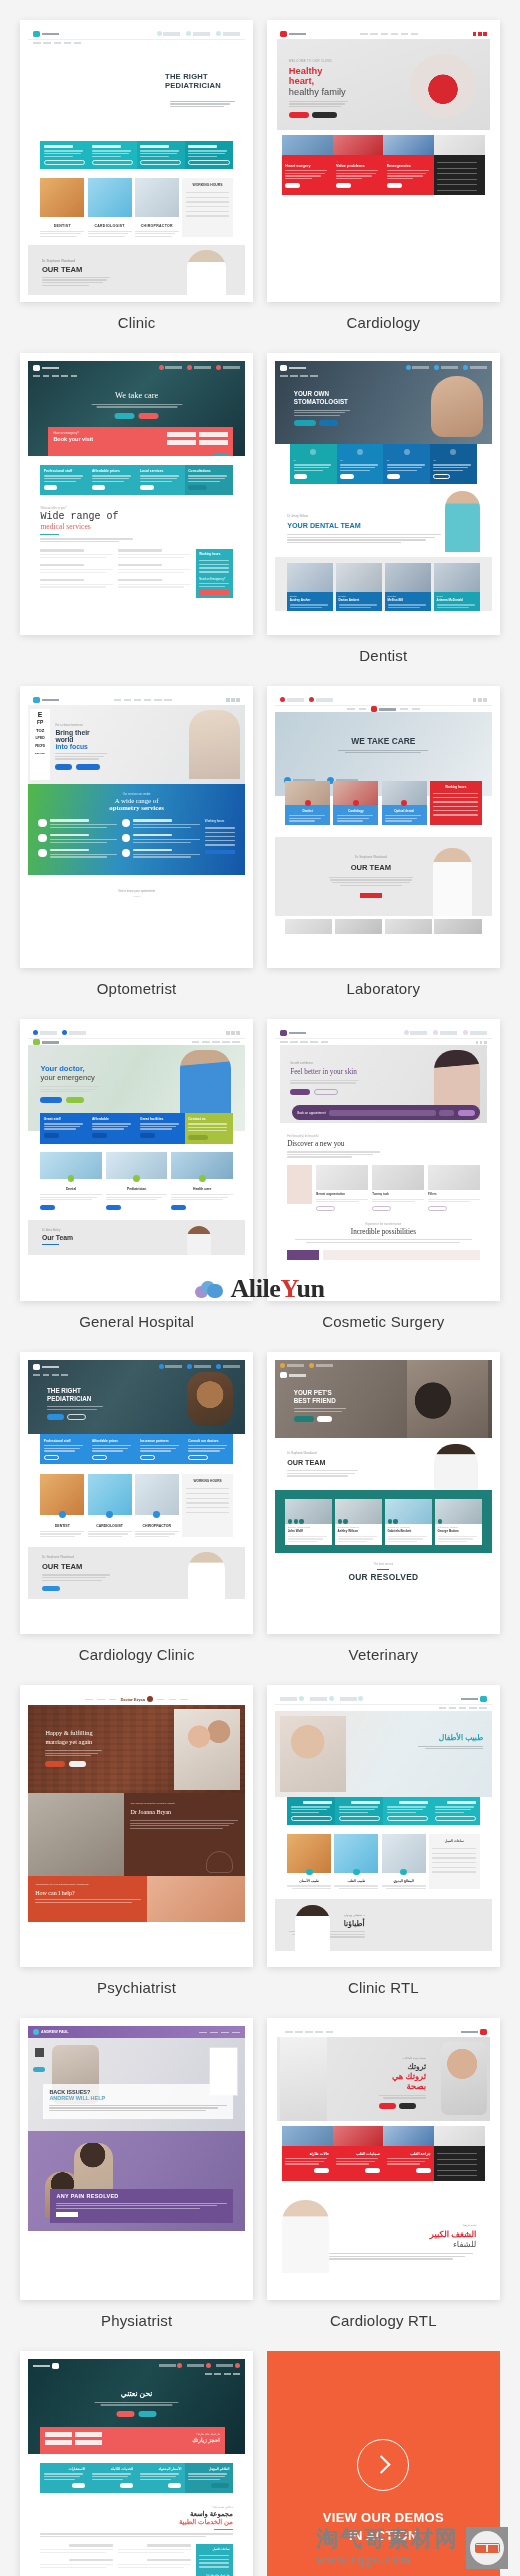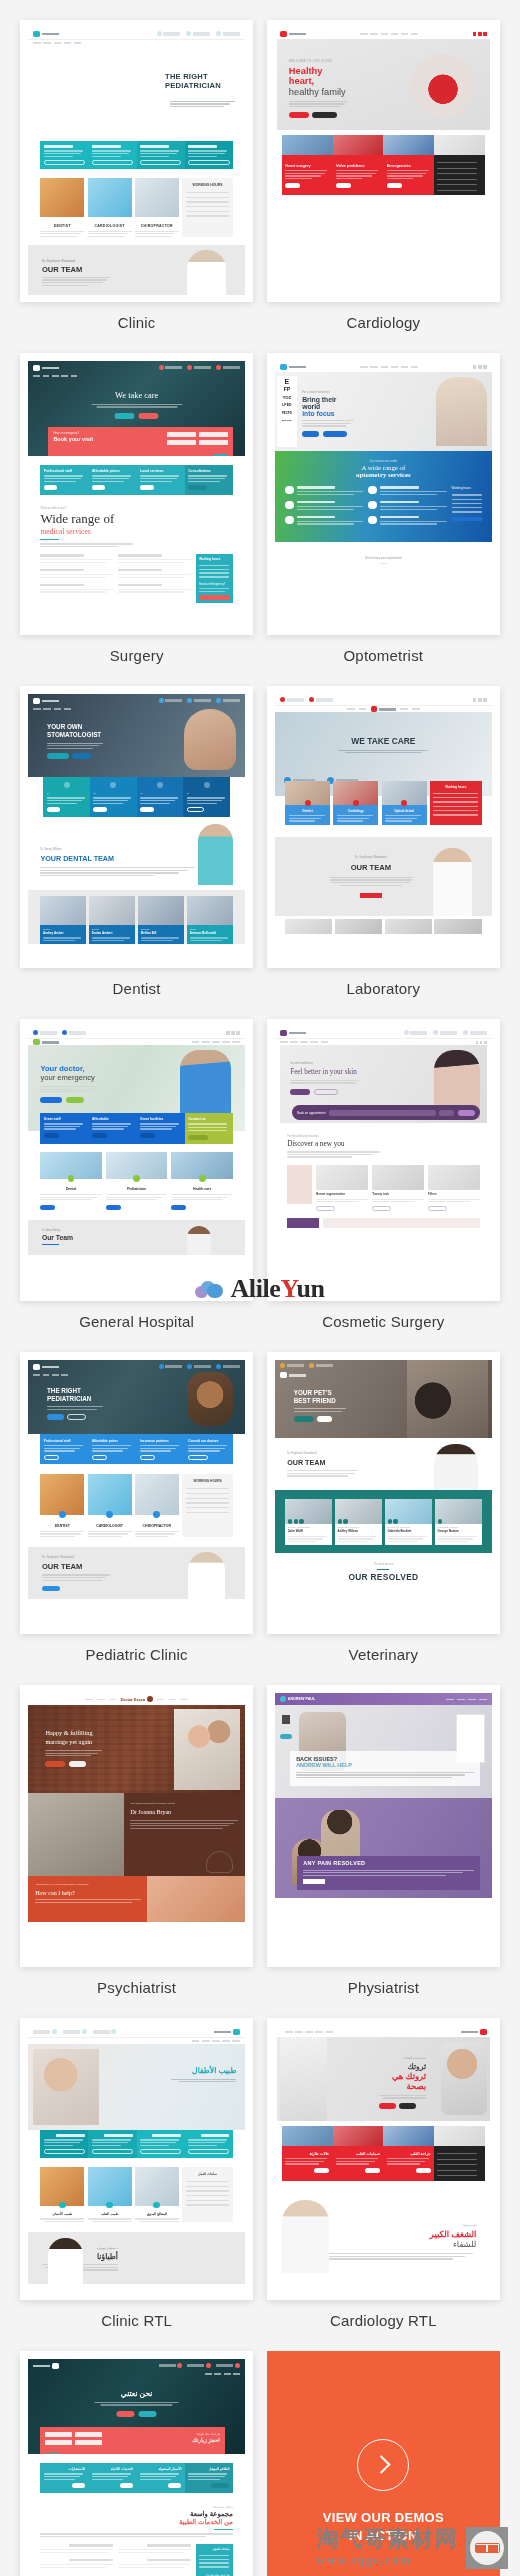--- a/index.html
+++ b/index.html
@@ -470,21 +470,21 @@
                 <div class="lines">
                   <span style="background:rgba(255,255,255,.5);width:95%"></span>
                   <span style="background:rgba(255,255,255,.5);width:90%"></span>
                   <span style="background:rgba(255,255,255,.5);width:78%"></span>
                 </div>
                 <div class="mini-btn" style="background:#1b8a95;width:18.6px"></div>
               </div>
           </div>
           <div style="padding:12px 12px 0 12px">
             <div style="font-size:2.7px;color:#aaa">What we offer to you?</div>
-            <div style="font-family:Liberation Serif, serif;font-size:13px;color:#333;margin-top:1.7px">Wide range of</div>
+            <div style="font-family:Liberation Mono, monospace;font-size:10px;color:#333;margin-top:1.7px">Wide range of</div>
             <div style="font-family:'Liberation Serif',serif;font-size:7.6px;color:#ef5a5a">medical services</div>
             <div style="width:18.6px;height:1.3px;background:#2ab0bc;margin-top:2.5px"></div>
             <div class="lines" style="margin-top:3.4px;width:93px">
                 <span style="background:#dcdcdc;width:100%"></span>
                 <span style="background:#dcdcdc;width:85%"></span>
               </div>
           </div>
           <div style="display:flex;gap:5px;padding:6.8px 12px 0 12px">
             <div style="flex:1">
               <div style="display:flex;gap:5px;margin-bottom:6px">
@@ -547,156 +547,20 @@
               <div style="margin-top:5px;font-size:2.7px;color:#fff">Need an Emergency?</div>
               <div class="lines" style="margin-top:2.5px">
                   <span style="background:rgba(255,255,255,.45);width:100%"></span>
                   <span style="background:rgba(255,255,255,.45);width:85%"></span>
                 </div>
               <div style="margin-top:3.4px;height:4.2px;background:#ef5a5a"></div>
             </div>
           </div>
         </div>
       </div>
-      <div class="caption">Surgery</div>
-    </div>
-
-    <div class="cell">
-      <div class="card">
-        <div class="card-inner">
-          <div class="topbar">
-            <span class="logo">
-                <span class="mark" style="background:#35a9e0"></span>
-                <span class="word"></span>
-              </span>
-            <span class="navbar" style="border:0;height:auto">
-                <i></i>
-                <i></i>
-                <i></i>
-                <i></i>
-                <i></i>
-                <i></i>
-              </span>
-            <span style="display:flex;gap:1.7px">
-                <i style="width:3.4px;height:3.4px;background:#c9d3da;display:block"></i>
-                <i style="width:3.4px;height:3.4px;background:#c9d3da;display:block"></i>
-                <i style="width:3.4px;height:3.4px;background:#c9d3da;display:block"></i>
-              </span>
-          </div>
-          <div class="hero img-eye" style="height:79px">
-            <div style="position:absolute;left:1.7px;top:3.4px;width:20px;height:71px;background:#fff;padding:2.5px">
-              <div style="font-size:6.8px;font-weight:700;color:#222;text-align:center;line-height:1.05">E<br><span style="font-size:5px">FP</span><br><span style="font-size:4.2px">TOZ</span><br><span style="font-size:3.4px">LPED</span><br><span style="font-size:2.9px">PECFD</span><br><span style="font-size:2.5px">EDFCZP</span></div>
-            </div>
-            <div style="position:absolute;left:27px;top:18.6px;width:52px">
-              <div style="font-size:2.7px;color:#999">For a clearer tomorrow</div>
-              <div style="font-size:6.8px;font-weight:700;color:#2f3b4a;margin-top:1.7px">Bring their world</div>
-              <div style="font-size:6.8px;font-weight:700;color:#1f6fd0">into focus</div>
-              <div class="lines" style="margin-top:3.4px">
-                  <span style="background:#d3d3d3;width:100%"></span>
-                  <span style="background:#d3d3d3;width:94%"></span>
-                  <span style="background:#d3d3d3;width:84%"></span>
-                </div>
-              <div class="btnrow" style="margin-top:4.2px">
-                  <span class="pill" style="width:17px;background:#1f6fd0"></span>
-                  <span class="pill" style="width:24px;background:#1f6fd0"></span>
-                </div>
-            </div>
-            <div style="position:absolute;right:5px;top:5px;width:51px;height:69px;background:linear-gradient(170deg,#e9d9c8,#cdbcae);border-radius:20px 20px 0 0"></div>
-          </div>
-          <div style="height:91px;background:linear-gradient(100deg,#52b848 0%, #2e8fc2 45%, #1356a8 100%);padding:8.4px 10px">
-            <div style="text-align:center">
-              <div style="font-size:2.7px;color:rgba(255,255,255,.75)">Our services we render</div>
-              <div style="font-family:'Liberation Serif',serif;font-size:6.8px;color:#fff;margin-top:1.7px">A wide range of</div>
-              <div style="font-family:'Liberation Serif',serif;font-size:6.8px;color:#fff;font-weight:700">optometry services</div>
-            </div>
-            <div style="display:flex;gap:5px;margin-top:7.6px">
-              <div style="flex:1">
-                <div style="display:flex;gap:3.4px;margin-bottom:6px">
-                    <span style="width:8.4px;height:8.4px;border-radius:50%;background:#fff;flex:none"></span>
-                    <span style="flex:1">
-                      <span class="ttl" style="background:rgba(255,255,255,.8);width:58%;display:block"></span>
-                      <span class="lines">
-                        <span style="background:rgba(255,255,255,.45);width:100%"></span>
-                        <span style="background:rgba(255,255,255,.45);width:86%"></span>
-                      </span>
-                    </span>
-                  </div>
-                <div style="display:flex;gap:3.4px;margin-bottom:6px">
-                    <span style="width:8.4px;height:8.4px;border-radius:50%;background:#fff;flex:none"></span>
-                    <span style="flex:1">
-                      <span class="ttl" style="background:rgba(255,255,255,.8);width:58%;display:block"></span>
-                      <span class="lines">
-                        <span style="background:rgba(255,255,255,.45);width:100%"></span>
-                        <span style="background:rgba(255,255,255,.45);width:86%"></span>
-                      </span>
-                    </span>
-                  </div>
-                <div style="display:flex;gap:3.4px">
-                    <span style="width:8.4px;height:8.4px;border-radius:50%;background:#fff;flex:none"></span>
-                    <span style="flex:1">
-                      <span class="ttl" style="background:rgba(255,255,255,.8);width:58%;display:block"></span>
-                      <span class="lines">
-                        <span style="background:rgba(255,255,255,.45);width:100%"></span>
-                        <span style="background:rgba(255,255,255,.45);width:86%"></span>
-                      </span>
-                    </span>
-                  </div>
-              </div>
-              <div style="flex:1">
-                <div style="display:flex;gap:3.4px;margin-bottom:6px">
-                    <span style="width:8.4px;height:8.4px;border-radius:50%;background:#fff;flex:none"></span>
-                    <span style="flex:1">
-                      <span class="ttl" style="background:rgba(255,255,255,.8);width:58%;display:block"></span>
-                      <span class="lines">
-                        <span style="background:rgba(255,255,255,.45);width:100%"></span>
-                        <span style="background:rgba(255,255,255,.45);width:86%"></span>
-                      </span>
-                    </span>
-                  </div>
-                <div style="display:flex;gap:3.4px;margin-bottom:6px">
-                    <span style="width:8.4px;height:8.4px;border-radius:50%;background:#fff;flex:none"></span>
-                    <span style="flex:1">
-                      <span class="ttl" style="background:rgba(255,255,255,.8);width:58%;display:block"></span>
-                      <span class="lines">
-                        <span style="background:rgba(255,255,255,.45);width:100%"></span>
-                        <span style="background:rgba(255,255,255,.45);width:86%"></span>
-                      </span>
-                    </span>
-                  </div>
-                <div style="display:flex;gap:3.4px">
-                    <span style="width:8.4px;height:8.4px;border-radius:50%;background:#fff;flex:none"></span>
-                    <span style="flex:1">
-                      <span class="ttl" style="background:rgba(255,255,255,.8);width:58%;display:block"></span>
-                      <span class="lines">
-                        <span style="background:rgba(255,255,255,.45);width:100%"></span>
-                        <span style="background:rgba(255,255,255,.45);width:86%"></span>
-                      </span>
-                    </span>
-                  </div>
-              </div>
-              <div style="width:30px">
-                <div style="font-size:3px;color:#fff">Working hours</div>
-                <div class="lines" style="margin-top:4.2px;gap:3px">
-                    <span style="background:rgba(255,255,255,.5);width:100%"></span>
-                    <span style="background:rgba(255,255,255,.5);width:100%"></span>
-                    <span style="background:rgba(255,255,255,.5);width:100%"></span>
-                    <span style="background:rgba(255,255,255,.5);width:100%"></span>
-                    <span style="background:rgba(255,255,255,.5);width:100%"></span>
-                  </div>
-                <div style="margin-top:4.2px;height:4.2px;background:#1f6fd0"></div>
-              </div>
-            </div>
-          </div>
-          <div style="text-align:center;padding-top:13.5px">
-            <div style="font-size:2.9px;color:#999">Get to know your optometrist</div>
-            <div style="font-size:2.5px;color:#c5c5c5;margin-top:1.7px">ABOUT</div>
-          </div>
-        </div>
-      </div>
-      <div class="caption">Optometrist</div>
     </div>
 
     <div class="cell">
       <div class="card">
         <div class="card-inner">
           <div class="hero img-dentist" style="height:83px">
             <div style="position:absolute;left:5px;top:3.4px;right:5px;display:flex;justify-content:space-between">
               <span class="logo">
                   <span class="mark" style="background:#fff"></span>
                   <span class="word" style="background:rgba(255,255,255,.7)"></span>
@@ -839,20 +703,155 @@
           </div>
         </div>
       </div>
       <div class="caption">Dentist</div>
     </div>
 
     <div class="cell">
       <div class="card">
         <div class="card-inner">
           <div class="topbar">
+            <span class="logo">
+                <span class="mark" style="background:#35a9e0"></span>
+                <span class="word"></span>
+              </span>
+            <span class="navbar" style="border:0;height:auto">
+                <i></i>
+                <i></i>
+                <i></i>
+                <i></i>
+                <i></i>
+                <i></i>
+              </span>
+            <span style="display:flex;gap:1.7px">
+                <i style="width:3.4px;height:3.4px;background:#c9d3da;display:block"></i>
+                <i style="width:3.4px;height:3.4px;background:#c9d3da;display:block"></i>
+                <i style="width:3.4px;height:3.4px;background:#c9d3da;display:block"></i>
+              </span>
+          </div>
+          <div class="hero img-eye" style="height:79px">
+            <div style="position:absolute;left:1.7px;top:3.4px;width:20px;height:71px;background:#fff;padding:2.5px">
+              <div style="font-size:6.8px;font-weight:700;color:#222;text-align:center;line-height:1.05">E<br><span style="font-size:5px">FP</span><br><span style="font-size:4.2px">TOZ</span><br><span style="font-size:3.4px">LPED</span><br><span style="font-size:2.9px">PECFD</span><br><span style="font-size:2.5px">EDFCZP</span></div>
+            </div>
+            <div style="position:absolute;left:27px;top:18.6px;width:52px">
+              <div style="font-size:2.7px;color:#999">For a clearer tomorrow</div>
+              <div style="font-size:6.8px;font-weight:700;color:#2f3b4a;margin-top:1.7px">Bring their world</div>
+              <div style="font-size:6.8px;font-weight:700;color:#1f6fd0">into focus</div>
+              <div class="lines" style="margin-top:3.4px">
+                  <span style="background:#d3d3d3;width:100%"></span>
+                  <span style="background:#d3d3d3;width:94%"></span>
+                  <span style="background:#d3d3d3;width:84%"></span>
+                </div>
+              <div class="btnrow" style="margin-top:4.2px">
+                  <span class="pill" style="width:17px;background:#1f6fd0"></span>
+                  <span class="pill" style="width:24px;background:#1f6fd0"></span>
+                </div>
+            </div>
+            <div style="position:absolute;right:5px;top:5px;width:51px;height:69px;background:linear-gradient(170deg,#e9d9c8,#cdbcae);border-radius:20px 20px 0 0"></div>
+          </div>
+          <div style="height:91px;background:linear-gradient(100deg,#52b848 0%, #2e8fc2 45%, #1356a8 100%);padding:8.4px 10px">
+            <div style="text-align:center">
+              <div style="font-size:2.7px;color:rgba(255,255,255,.75)">Our services we render</div>
+              <div style="font-family:'Liberation Serif',serif;font-size:6.8px;color:#fff;margin-top:1.7px">A wide range of</div>
+              <div style="font-family:'Liberation Serif',serif;font-size:6.8px;color:#fff;font-weight:700">optometry services</div>
+            </div>
+            <div style="display:flex;gap:5px;margin-top:7.6px">
+              <div style="flex:1">
+                <div style="display:flex;gap:3.4px;margin-bottom:6px">
+                    <span style="width:8.4px;height:8.4px;border-radius:50%;background:#fff;flex:none"></span>
+                    <span style="flex:1">
+                      <span class="ttl" style="background:rgba(255,255,255,.8);width:58%;display:block"></span>
+                      <span class="lines">
+                        <span style="background:rgba(255,255,255,.45);width:100%"></span>
+                        <span style="background:rgba(255,255,255,.45);width:86%"></span>
+                      </span>
+                    </span>
+                  </div>
+                <div style="display:flex;gap:3.4px;margin-bottom:6px">
+                    <span style="width:8.4px;height:8.4px;border-radius:50%;background:#fff;flex:none"></span>
+                    <span style="flex:1">
+                      <span class="ttl" style="background:rgba(255,255,255,.8);width:58%;display:block"></span>
+                      <span class="lines">
+                        <span style="background:rgba(255,255,255,.45);width:100%"></span>
+                        <span style="background:rgba(255,255,255,.45);width:86%"></span>
+                      </span>
+                    </span>
+                  </div>
+                <div style="display:flex;gap:3.4px">
+                    <span style="width:8.4px;height:8.4px;border-radius:50%;background:#fff;flex:none"></span>
+                    <span style="flex:1">
+                      <span class="ttl" style="background:rgba(255,255,255,.8);width:58%;display:block"></span>
+                      <span class="lines">
+                        <span style="background:rgba(255,255,255,.45);width:100%"></span>
+                        <span style="background:rgba(255,255,255,.45);width:86%"></span>
+                      </span>
+                    </span>
+                  </div>
+              </div>
+              <div style="flex:1">
+                <div style="display:flex;gap:3.4px;margin-bottom:6px">
+                    <span style="width:8.4px;height:8.4px;border-radius:50%;background:#fff;flex:none"></span>
+                    <span style="flex:1">
+                      <span class="ttl" style="background:rgba(255,255,255,.8);width:58%;display:block"></span>
+                      <span class="lines">
+                        <span style="background:rgba(255,255,255,.45);width:100%"></span>
+                        <span style="background:rgba(255,255,255,.45);width:86%"></span>
+                      </span>
+                    </span>
+                  </div>
+                <div style="display:flex;gap:3.4px;margin-bottom:6px">
+                    <span style="width:8.4px;height:8.4px;border-radius:50%;background:#fff;flex:none"></span>
+                    <span style="flex:1">
+                      <span class="ttl" style="background:rgba(255,255,255,.8);width:58%;display:block"></span>
+                      <span class="lines">
+                        <span style="background:rgba(255,255,255,.45);width:100%"></span>
+                        <span style="background:rgba(255,255,255,.45);width:86%"></span>
+                      </span>
+                    </span>
+                  </div>
+                <div style="display:flex;gap:3.4px">
+                    <span style="width:8.4px;height:8.4px;border-radius:50%;background:#fff;flex:none"></span>
+                    <span style="flex:1">
+                      <span class="ttl" style="background:rgba(255,255,255,.8);width:58%;display:block"></span>
+                      <span class="lines">
+                        <span style="background:rgba(255,255,255,.45);width:100%"></span>
+                        <span style="background:rgba(255,255,255,.45);width:86%"></span>
+                      </span>
+                    </span>
+                  </div>
+              </div>
+              <div style="width:30px">
+                <div style="font-size:3px;color:#fff">Working hours</div>
+                <div class="lines" style="margin-top:4.2px;gap:3px">
+                    <span style="background:rgba(255,255,255,.5);width:100%"></span>
+                    <span style="background:rgba(255,255,255,.5);width:100%"></span>
+                    <span style="background:rgba(255,255,255,.5);width:100%"></span>
+                    <span style="background:rgba(255,255,255,.5);width:100%"></span>
+                    <span style="background:rgba(255,255,255,.5);width:100%"></span>
+                  </div>
+                <div style="margin-top:4.2px;height:4.2px;background:#1f6fd0"></div>
+              </div>
+            </div>
+          </div>
+          <div style="text-align:center;padding-top:13.5px">
+            <div style="font-size:2.9px;color:#999">Get to know your optometrist</div>
+            <div style="font-size:2.5px;color:#c5c5c5;margin-top:1.7px">ABOUT</div>
+          </div>
+        </div>
+      </div>
+      <div class="caption">Optometrist</div>
+    </div>
+
+    <div class="cell">
+      <div class="card">
+        <div class="card-inner">
+          <div class="topbar">
             <span style="display:flex;gap:5px">
                 <span class="infoitem">
                   <span class="ic" style="background:#e02a32"></span>
                   <span class="ln"></span>
                 </span>
                 <span class="infoitem">
                   <span class="ic" style="background:#e02a32"></span>
                   <span class="ln"></span>
                 </span>
               </span>
@@ -1193,20 +1192,28 @@
                 <div class="mini-btn" style="border:0.8px solid #cbbcd4;border-radius:3.4px;width:18.6px;margin-top:3.4px"></div>
               </div>
             <div style="flex:1">
                 <div style="height:25px;background:linear-gradient(135deg,#eaeaea,#d3d3d3)"></div>
                 <div style="font-size:2.9px;font-weight:600;color:#444;margin-top:2.5px">Fillers</div>
                 <div class="lines">
                   <span style="background:#e8e8e8;width:100%"></span>
                   <span style="background:#e8e8e8;width:82%"></span>
                 </div>
                 <div class="mini-btn" style="border:0.8px solid #cbbcd4;border-radius:3.4px;width:18.6px;margin-top:3.4px"></div>
+              </div>
+          </div>
+          <div style="text-align:center;padding:12px 12px 0 12px">
+            <div style="font-size:2.7px;color:#aaa">Experience the transformation</div>
+            <div style="font-family:'Liberation Serif',serif;font-size:7.2px;color:#333;margin-top:1.7px">Incredible possibilities</div>
+            <div class="lines" style="margin-top:3.4px">
+                <span style="background:#dcdcdc;width:92%;margin:0 auto"></span>
+                <span style="background:#dcdcdc;width:80%;margin:0 auto"></span>
               </div>
           </div>
           <div style="display:flex;gap:3.4px;padding:6.8px 12px 0 12px;align-items:center">
             <div style="width:32px;height:10px;background:#6b4480"></div>
             <div style="flex:1;height:10px;background:#f4eceb"></div>
           </div>
         </div>
       </div>
       <div class="caption">Cosmetic Surgery</div>
     </div>
@@ -1352,21 +1359,21 @@
                   <span style="background:#cfcfcf;width:100%"></span>
                   <span style="background:#cfcfcf;width:95%"></span>
                   <span style="background:#cfcfcf;width:88%"></span>
                 </div>
               <div style="margin-top:5px;width:18.6px;height:5px;background:#2b8fe0;border-radius:2.5px"></div>
             </div>
             <div style="position:absolute;right:20px;bottom:0;width:37px;height:47px;background:linear-gradient(180deg,#d9c9b4 0 22%, #fff 23%);border-radius:18px 18px 0 0"></div>
           </div>
         </div>
       </div>
-      <div class="caption">Pediatric Clinic</div>
+      <div class="caption">Cardiology Clinic</div>
     </div>
 
     <div class="cell">
       <div class="card">
         <div class="card-inner">
           <div class="hero img-vet" style="height:78px">
             <div style="position:absolute;left:5px;top:2.5px;right:5px;display:flex;justify-content:space-between">
               <span style="display:flex;gap:5px">
                   <span class="infoitem">
                     <span class="ic" style="background:#e0a638"></span>
@@ -1546,20 +1553,161 @@
             </div>
             <div style="flex:1;background:linear-gradient(135deg,#e8b294,#d08a66)"></div>
           </div>
         </div>
       </div>
       <div class="caption">Psychiatrist</div>
     </div>
 
     <div class="cell">
       <div class="card">
+        <div class="card-inner" style="direction:rtl">
+          <div class="topbar">
+            <span class="logo">
+                <span class="mark" style="background:#22b8c4"></span>
+                <span class="word"></span>
+              </span>
+            <span style="display:flex;gap:6px">
+                <span class="infoitem">
+                  <span class="ic" style="background:#cde9ee"></span>
+                  <span class="ln"></span>
+                </span>
+                <span class="infoitem">
+                  <span class="ic" style="background:#cde9ee"></span>
+                  <span class="ln"></span>
+                </span>
+                <span class="infoitem">
+                  <span class="ic" style="background:#cde9ee"></span>
+                  <span class="ln"></span>
+                </span>
+              </span>
+          </div>
+          <div class="navbar">
+              <i></i>
+              <i></i>
+              <i></i>
+              <i></i>
+              <i></i>
+            </div>
+          <div class="hero img-rtlclinic" style="height:86px">
+            <div style="position:absolute;right:8.4px;top:22px;width:68px;text-align:right">
+              <div style="font-size:7.6px;font-weight:700;color:#1ea6b2">طبيب الأطفال</div>
+              <div class="lines" style="margin-top:3.4px;align-items:flex-end">
+                  <span style="background:rgba(70,80,90,.28);width:96%;margin-left:auto"></span>
+                  <span style="background:rgba(70,80,90,.25);width:86%;margin-left:auto"></span>
+                </div>
+            </div>
+            <div style="position:absolute;left:5px;top:5px;width:66px;height:76px;background:radial-gradient(circle at 42% 34%,#e0bfa4 0 26%, transparent 27%),linear-gradient(150deg,#e6dcd3,#cfc5bc)"></div>
+          </div>
+          <div class="strip" style="background:#1db7bf;margin:0 12px">
+            <div>
+                <div class="ttl" style="background:rgba(255,255,255,.85);width:70%;margin-left:auto"></div>
+                <div class="lines" style="align-items:flex-end">
+                  <span style="background:rgba(255,255,255,.5);width:95%"></span>
+                  <span style="background:rgba(255,255,255,.5);width:88%"></span>
+                  <span style="background:rgba(255,255,255,.5);width:70%"></span>
+                </div>
+                <div class="mini-btn" style="border:0.8px solid rgba(255,255,255,.8)"></div>
+              </div>
+            <div>
+                <div class="ttl" style="background:rgba(255,255,255,.85);width:70%;margin-left:auto"></div>
+                <div class="lines" style="align-items:flex-end">
+                  <span style="background:rgba(255,255,255,.5);width:95%"></span>
+                  <span style="background:rgba(255,255,255,.5);width:88%"></span>
+                  <span style="background:rgba(255,255,255,.5);width:70%"></span>
+                </div>
+                <div class="mini-btn" style="border:0.8px solid rgba(255,255,255,.8)"></div>
+              </div>
+            <div style="background:#17aab3">
+                <div class="ttl" style="background:rgba(255,255,255,.85);width:70%;margin-left:auto"></div>
+                <div class="lines" style="align-items:flex-end">
+                  <span style="background:rgba(255,255,255,.5);width:95%"></span>
+                  <span style="background:rgba(255,255,255,.5);width:88%"></span>
+                  <span style="background:rgba(255,255,255,.5);width:70%"></span>
+                </div>
+                <div class="mini-btn" style="border:0.8px solid rgba(255,255,255,.8)"></div>
+              </div>
+            <div style="background:#0f9ea8">
+                <div class="ttl" style="background:rgba(255,255,255,.85);width:70%;margin-left:auto"></div>
+                <div class="lines" style="align-items:flex-end">
+                  <span style="background:rgba(255,255,255,.5);width:95%"></span>
+                  <span style="background:rgba(255,255,255,.5);width:88%"></span>
+                  <span style="background:rgba(255,255,255,.5);width:70%"></span>
+                </div>
+                <div class="mini-btn" style="border:0.8px solid rgba(255,255,255,.8)"></div>
+              </div>
+          </div>
+          <div style="display:flex;gap:3.4px;padding:8.4px 12px 0 12px">
+            <div style="flex:1;background:#f4f4f4;padding:5px 3.4px">
+                <div style="text-align:center;font-size:3.4px;font-weight:700;color:#444">ساعات العمل</div>
+                <div class="lines" style="margin-top:5px;gap:3.4px">
+                  <span style="background:#ddd;width:100%"></span>
+                  <span style="background:#ddd;width:100%"></span>
+                  <span style="background:#ddd;width:100%"></span>
+                  <span style="background:#ddd;width:100%"></span>
+                  <span style="background:#ddd;width:100%"></span>
+                  <span style="background:#ddd;width:100%"></span>
+                </div>
+              </div>
+            <div style="flex:1">
+                <div style="height:39px;background:linear-gradient(135deg,#dfe8ee,#b9c9d4)"></div>
+                <div style="width:6.8px;height:6.8px;border-radius:50%;background:#1db7bf;margin:-4.2px auto 0"></div>
+                <div style="text-align:center;margin-top:3.4px">
+                  <div style="font-size:3.5px;font-weight:700;color:#333">المعالج اليدوي</div>
+                </div>
+                <div class="lines" style="margin-top:2.5px">
+                  <span style="background:#e3e3e3;width:100%"></span>
+                  <span style="background:#e3e3e3;width:90%"></span>
+                </div>
+              </div>
+            <div style="flex:1">
+                <div style="height:39px;background:linear-gradient(135deg,#9fd8ef,#5cb8de)"></div>
+                <div style="width:6.8px;height:6.8px;border-radius:50%;background:#1db7bf;margin:-4.2px auto 0"></div>
+                <div style="text-align:center;margin-top:3.4px">
+                  <div style="font-size:3.5px;font-weight:700;color:#333">طبيب القلب</div>
+                </div>
+                <div class="lines" style="margin-top:2.5px">
+                  <span style="background:#e3e3e3;width:100%"></span>
+                  <span style="background:#e3e3e3;width:90%"></span>
+                </div>
+              </div>
+            <div style="flex:1">
+                <div style="height:39px;background:linear-gradient(135deg,#e8b06a,#c87c3e)"></div>
+                <div style="width:6.8px;height:6.8px;border-radius:50%;background:#1db7bf;margin:-4.2px auto 0"></div>
+                <div style="text-align:center;margin-top:3.4px">
+                  <div style="font-size:3.5px;font-weight:700;color:#333">طبيب الأسنان</div>
+                </div>
+                <div class="lines" style="margin-top:2.5px">
+                  <span style="background:#e3e3e3;width:100%"></span>
+                  <span style="background:#e3e3e3;width:90%"></span>
+                </div>
+              </div>
+          </div>
+          <div class="footerband" style="margin-top:10px;height:52px;position:relative;display:flex;align-items:center;justify-content:flex-end;padding:0 13.5px">
+            <div style="text-align:right">
+              <div style="font-size:2.7px;color:#888">د. ستيفاني وودوارد</div>
+              <div style="font-size:7.6px;font-weight:700;color:#333;margin-top:1.7px">أطباؤنا</div>
+              <div class="lines" style="margin-top:3.4px;width:76px">
+                  <span style="background:#cfcfcf;width:100%"></span>
+                  <span style="background:#cfcfcf;width:96%"></span>
+                  <span style="background:#cfcfcf;width:88%"></span>
+                </div>
+            </div>
+            <div style="position:absolute;left:20px;bottom:0;width:35px;height:46px;background:linear-gradient(180deg,#3a2b23 0 24%, #fff 25%);border-radius:17px 17px 0 0"></div>
+          </div>
+        </div>
+      </div>
+      <div class="caption">Clinic RTL</div>
+    </div>
+
+    <div class="cell">
+      <div class="card">
         <div class="card-inner">
           <div style="height:12px;background:linear-gradient(90deg,#7d5ba6,#9a7cbd);display:flex;align-items:center;padding:0 5px;gap:3.4px">
             <span style="display:flex;align-items:center;gap:1.7px;margin-right:auto">
                 <span style="width:6px;height:6px;border-radius:50%;background:#3fc0d8"></span>
                 <span style="font-size:3.7px;color:#fff;font-weight:700">ANDREW PAUL</span>
               </span>
             <i style="display:block;width:7.6px;height:1.7px;background:rgba(255,255,255,.55)"></i>
               <i style="display:block;width:7.6px;height:1.7px;background:rgba(255,255,255,.55)"></i>
               <i style="display:block;width:7.6px;height:1.7px;background:rgba(255,255,255,.55)"></i>
               <i style="display:block;width:7.6px;height:1.7px;background:rgba(255,255,255,.55)"></i>
@@ -1588,161 +1736,20 @@
                   <span style="background:rgba(255,255,255,.45);width:100%"></span>
                   <span style="background:rgba(255,255,255,.45);width:94%"></span>
                   <span style="background:rgba(255,255,255,.45);width:84%"></span>
                 </div>
               <div style="margin-top:3.4px;width:22px;height:5px;background:#fff"></div>
             </div>
           </div>
         </div>
       </div>
       <div class="caption">Physiatrist</div>
-    </div>
-
-    <div class="cell">
-      <div class="card">
-        <div class="card-inner" style="direction:rtl">
-          <div class="topbar">
-            <span class="logo">
-                <span class="mark" style="background:#22b8c4"></span>
-                <span class="word"></span>
-              </span>
-            <span style="display:flex;gap:6px">
-                <span class="infoitem">
-                  <span class="ic" style="background:#cde9ee"></span>
-                  <span class="ln"></span>
-                </span>
-                <span class="infoitem">
-                  <span class="ic" style="background:#cde9ee"></span>
-                  <span class="ln"></span>
-                </span>
-                <span class="infoitem">
-                  <span class="ic" style="background:#cde9ee"></span>
-                  <span class="ln"></span>
-                </span>
-              </span>
-          </div>
-          <div class="navbar">
-              <i></i>
-              <i></i>
-              <i></i>
-              <i></i>
-              <i></i>
-            </div>
-          <div class="hero img-rtlclinic" style="height:86px">
-            <div style="position:absolute;right:8.4px;top:22px;width:68px;text-align:right">
-              <div style="font-size:7.6px;font-weight:700;color:#1ea6b2">طبيب الأطفال</div>
-              <div class="lines" style="margin-top:3.4px;align-items:flex-end">
-                  <span style="background:rgba(70,80,90,.28);width:96%;margin-left:auto"></span>
-                  <span style="background:rgba(70,80,90,.25);width:86%;margin-left:auto"></span>
-                </div>
-            </div>
-            <div style="position:absolute;left:5px;top:5px;width:66px;height:76px;background:radial-gradient(circle at 42% 34%,#e0bfa4 0 26%, transparent 27%),linear-gradient(150deg,#e6dcd3,#cfc5bc)"></div>
-          </div>
-          <div class="strip" style="background:#1db7bf;margin:0 12px">
-            <div>
-                <div class="ttl" style="background:rgba(255,255,255,.85);width:70%;margin-left:auto"></div>
-                <div class="lines" style="align-items:flex-end">
-                  <span style="background:rgba(255,255,255,.5);width:95%"></span>
-                  <span style="background:rgba(255,255,255,.5);width:88%"></span>
-                  <span style="background:rgba(255,255,255,.5);width:70%"></span>
-                </div>
-                <div class="mini-btn" style="border:0.8px solid rgba(255,255,255,.8)"></div>
-              </div>
-            <div>
-                <div class="ttl" style="background:rgba(255,255,255,.85);width:70%;margin-left:auto"></div>
-                <div class="lines" style="align-items:flex-end">
-                  <span style="background:rgba(255,255,255,.5);width:95%"></span>
-                  <span style="background:rgba(255,255,255,.5);width:88%"></span>
-                  <span style="background:rgba(255,255,255,.5);width:70%"></span>
-                </div>
-                <div class="mini-btn" style="border:0.8px solid rgba(255,255,255,.8)"></div>
-              </div>
-            <div style="background:#17aab3">
-                <div class="ttl" style="background:rgba(255,255,255,.85);width:70%;margin-left:auto"></div>
-                <div class="lines" style="align-items:flex-end">
-                  <span style="background:rgba(255,255,255,.5);width:95%"></span>
-                  <span style="background:rgba(255,255,255,.5);width:88%"></span>
-                  <span style="background:rgba(255,255,255,.5);width:70%"></span>
-                </div>
-                <div class="mini-btn" style="border:0.8px solid rgba(255,255,255,.8)"></div>
-              </div>
-            <div style="background:#0f9ea8">
-                <div class="ttl" style="background:rgba(255,255,255,.85);width:70%;margin-left:auto"></div>
-                <div class="lines" style="align-items:flex-end">
-                  <span style="background:rgba(255,255,255,.5);width:95%"></span>
-                  <span style="background:rgba(255,255,255,.5);width:88%"></span>
-                  <span style="background:rgba(255,255,255,.5);width:70%"></span>
-                </div>
-                <div class="mini-btn" style="border:0.8px solid rgba(255,255,255,.8)"></div>
-              </div>
-          </div>
-          <div style="display:flex;gap:3.4px;padding:8.4px 12px 0 12px">
-            <div style="flex:1;background:#f4f4f4;padding:5px 3.4px">
-                <div style="text-align:center;font-size:3.4px;font-weight:700;color:#444">ساعات العمل</div>
-                <div class="lines" style="margin-top:5px;gap:3.4px">
-                  <span style="background:#ddd;width:100%"></span>
-                  <span style="background:#ddd;width:100%"></span>
-                  <span style="background:#ddd;width:100%"></span>
-                  <span style="background:#ddd;width:100%"></span>
-                  <span style="background:#ddd;width:100%"></span>
-                  <span style="background:#ddd;width:100%"></span>
-                </div>
-              </div>
-            <div style="flex:1">
-                <div style="height:39px;background:linear-gradient(135deg,#dfe8ee,#b9c9d4)"></div>
-                <div style="width:6.8px;height:6.8px;border-radius:50%;background:#1db7bf;margin:-4.2px auto 0"></div>
-                <div style="text-align:center;margin-top:3.4px">
-                  <div style="font-size:3.5px;font-weight:700;color:#333">المعالج اليدوي</div>
-                </div>
-                <div class="lines" style="margin-top:2.5px">
-                  <span style="background:#e3e3e3;width:100%"></span>
-                  <span style="background:#e3e3e3;width:90%"></span>
-                </div>
-              </div>
-            <div style="flex:1">
-                <div style="height:39px;background:linear-gradient(135deg,#9fd8ef,#5cb8de)"></div>
-                <div style="width:6.8px;height:6.8px;border-radius:50%;background:#1db7bf;margin:-4.2px auto 0"></div>
-                <div style="text-align:center;margin-top:3.4px">
-                  <div style="font-size:3.5px;font-weight:700;color:#333">طبيب القلب</div>
-                </div>
-                <div class="lines" style="margin-top:2.5px">
-                  <span style="background:#e3e3e3;width:100%"></span>
-                  <span style="background:#e3e3e3;width:90%"></span>
-                </div>
-              </div>
-            <div style="flex:1">
-                <div style="height:39px;background:linear-gradient(135deg,#e8b06a,#c87c3e)"></div>
-                <div style="width:6.8px;height:6.8px;border-radius:50%;background:#1db7bf;margin:-4.2px auto 0"></div>
-                <div style="text-align:center;margin-top:3.4px">
-                  <div style="font-size:3.5px;font-weight:700;color:#333">طبيب الأسنان</div>
-                </div>
-                <div class="lines" style="margin-top:2.5px">
-                  <span style="background:#e3e3e3;width:100%"></span>
-                  <span style="background:#e3e3e3;width:90%"></span>
-                </div>
-              </div>
-          </div>
-          <div class="footerband" style="margin-top:10px;height:52px;position:relative;display:flex;align-items:center;justify-content:flex-end;padding:0 13.5px">
-            <div style="text-align:right">
-              <div style="font-size:2.7px;color:#888">د. ستيفاني وودوارد</div>
-              <div style="font-size:7.6px;font-weight:700;color:#333;margin-top:1.7px">أطباؤنا</div>
-              <div class="lines" style="margin-top:3.4px;width:76px">
-                  <span style="background:#cfcfcf;width:100%"></span>
-                  <span style="background:#cfcfcf;width:96%"></span>
-                  <span style="background:#cfcfcf;width:88%"></span>
-                </div>
-            </div>
-            <div style="position:absolute;left:20px;bottom:0;width:35px;height:46px;background:linear-gradient(180deg,#3a2b23 0 24%, #fff 25%);border-radius:17px 17px 0 0"></div>
-          </div>
-        </div>
-      </div>
-      <div class="caption">Clinic RTL</div>
     </div>
 
     <div class="cell">
       <div class="card">
         <div class="card-inner" style="direction:rtl">
           <div class="topbar">
             <span class="logo">
                 <span class="mark" style="background:#e8262f"></span>
                 <span class="word"></span>
               </span>

